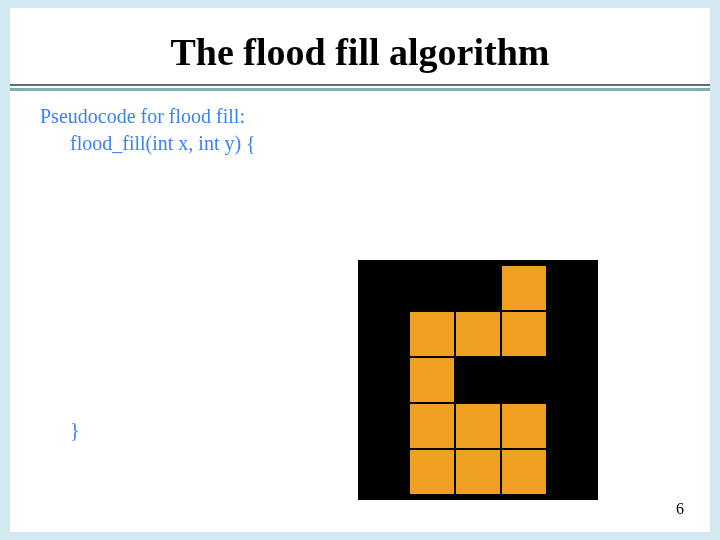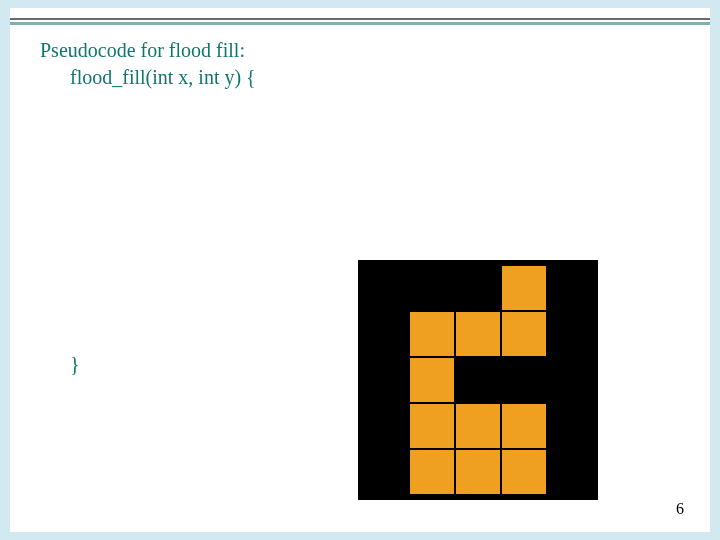--- a/index.html
+++ b/index.html
@@ -36,21 +36,21 @@
     width: 100%;
   }
   .rule2 {
     height: 3px;
     background: #7fb0b0;
     width: 100%;
   }
   .body {
     padding: 12px 44px 0 30px;
     font-size: 20px;
-    color: #0f766e;
+    color: #3b82f6;
     line-height: 1.35;
   }
   .code1 {
     margin-left: 30px;
   }
   .code2 {
     margin-top: 260px;
     margin-left: 30px;
   }
   .pagenum {
@@ -85,20 +85,21 @@
     height: 100%;
   }
   .cell.on { background: #f0a020; }
   .cell.off { background: #000; }
 </style>
 </head>
 <body>
 
 <div class="slide">
 
+  <div class="title">The flood fill algorithm</div>
 
   <div class="rule-area">
     <div class="rule1"></div>
     <div class="rule2"></div>
   </div>
 
   <div class="body">
     <div>Pseudocode for flood fill:</div>
     <div class="code1">flood_fill(int x, int y) {</div>
     <div class="code2">}</div>

